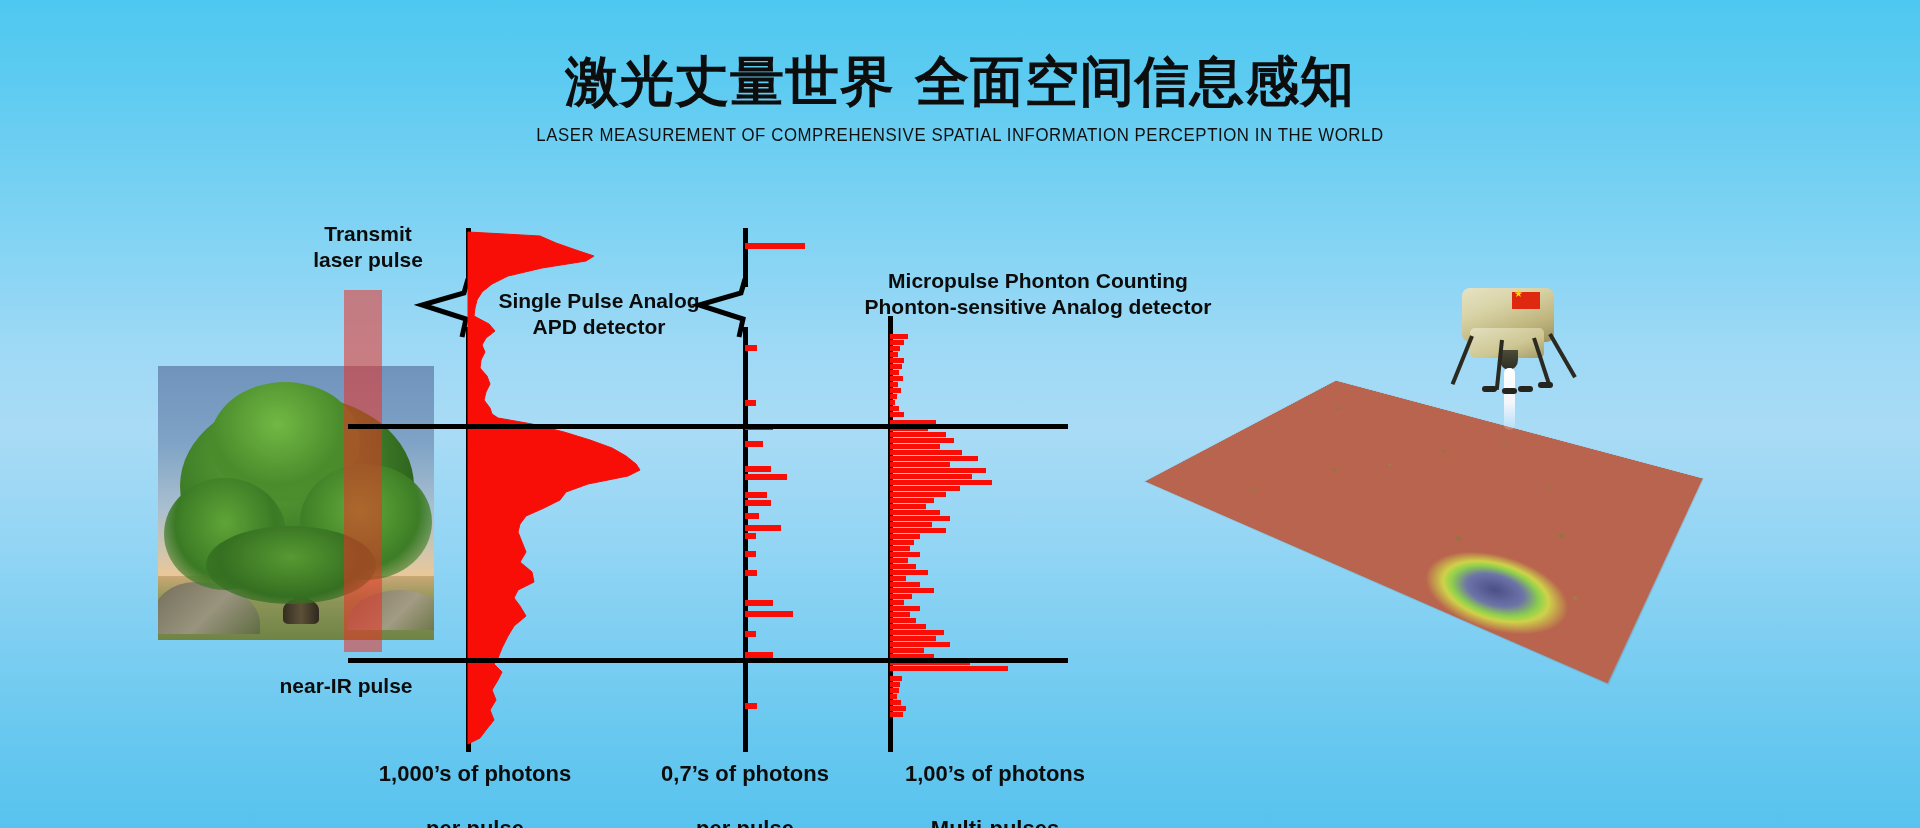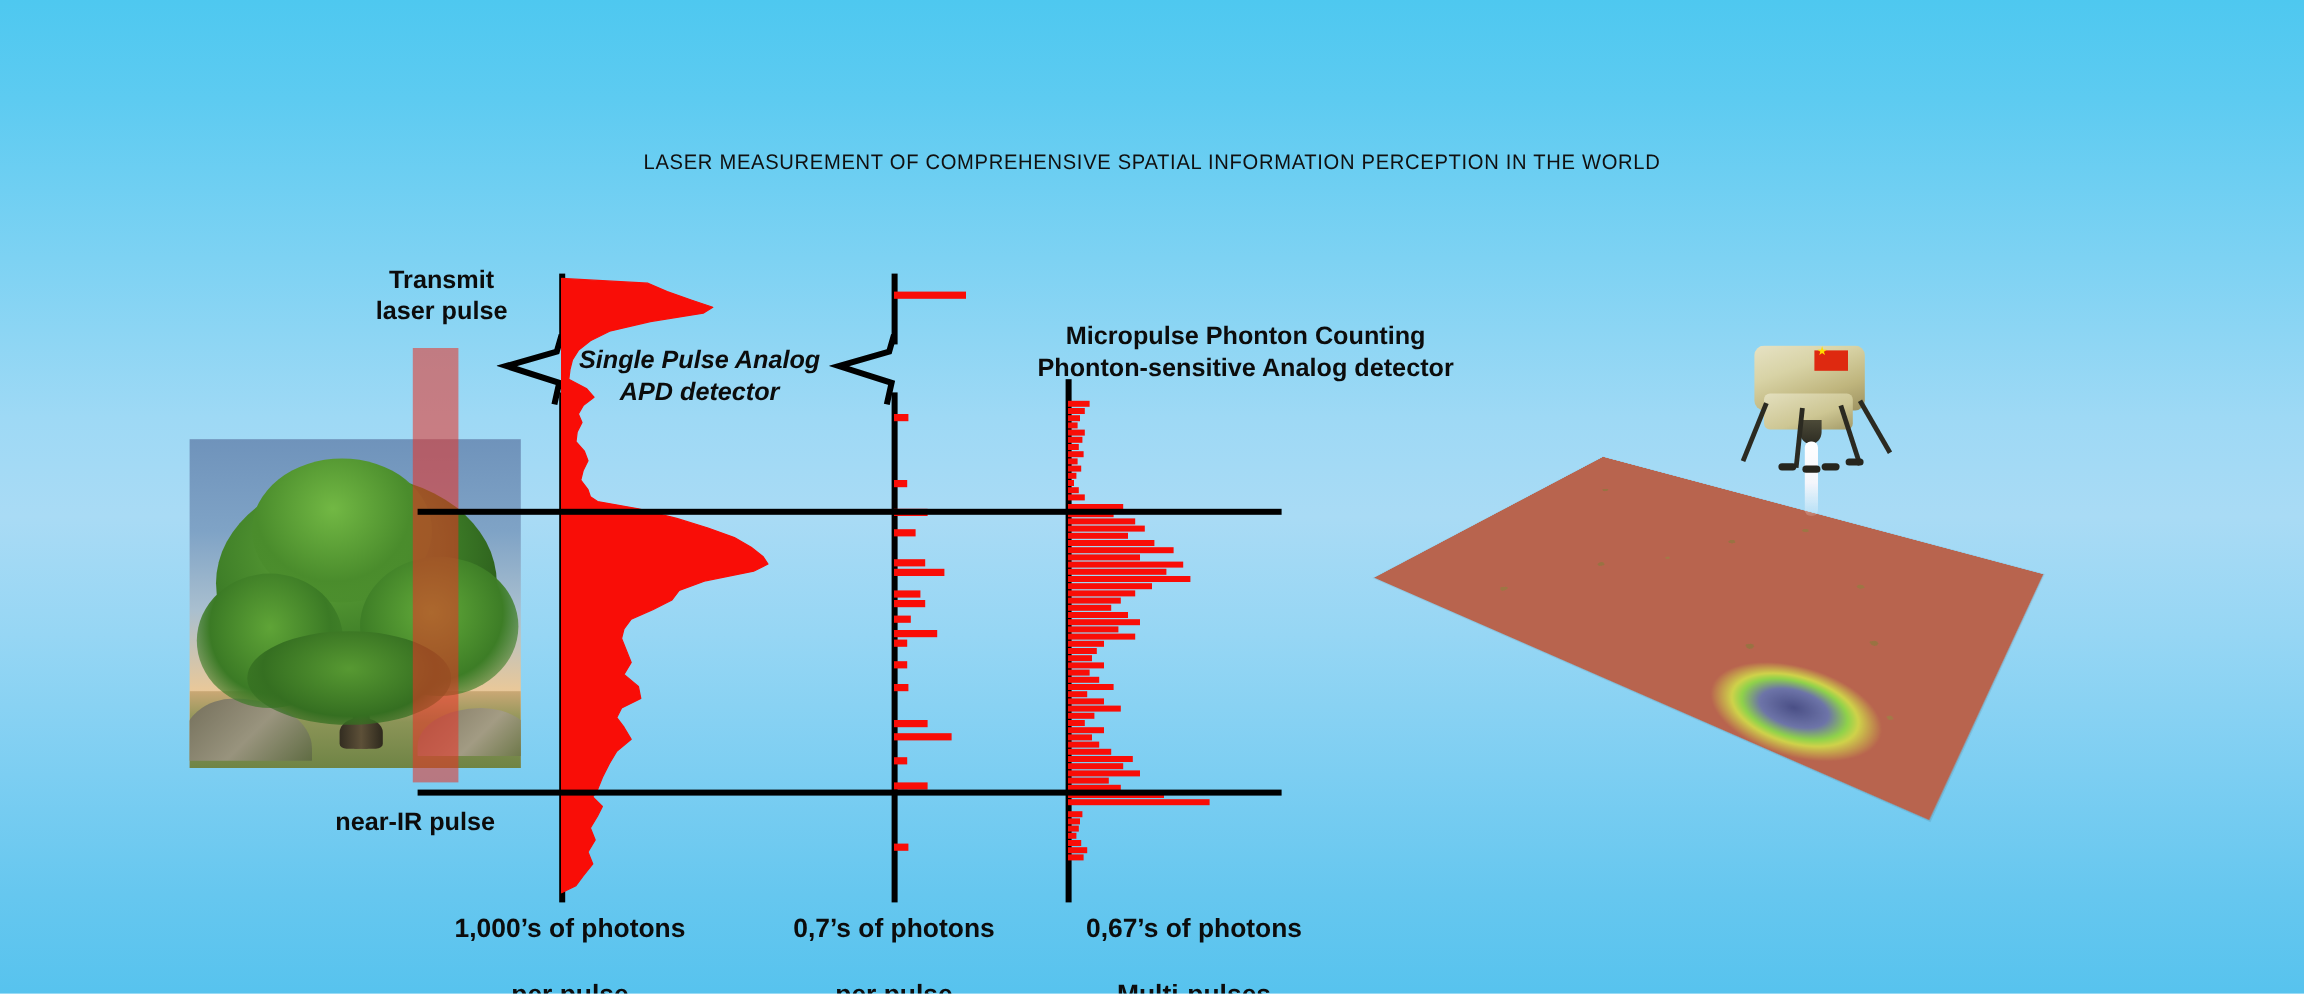--- a/index.html
+++ b/index.html
@@ -144,20 +144,21 @@
   #lander .pad{position:absolute;width:15px;height:6px;background:#26251d;border-radius:3px;}
 
   
   .redtick{position:absolute;background:#f90d07;}
 </style>
 </head>
 <body>
 
 <div id="stage">
 
+  <div class="title">激光丈量世界 全面空间信息感知</div>
   <div class="subtitle">LASER MEASUREMENT OF COMPREHENSIVE SPATIAL INFORMATION PERCEPTION IN THE WORLD</div>
 
   <div id="tree-photo">
     <div class="ground"></div>
     <div class="wall-l"></div>
     <div class="wall-r"></div>
     <div id="trunk"></div>
     <div class="canopy" style="left:22px;top:30px;width:234px;height:180px;
                 background:radial-gradient(ellipse at 40% 34%,#63a83a 0%,#3f7f28 48%,#2a5c1b 78%,rgba(42,92,27,0) 100%);"></div>
     <div class="canopy" style="left:52px;top:16px;width:150px;height:120px;
@@ -170,21 +171,21 @@
                 background:radial-gradient(ellipse at 50% 40%,#579932 0%,#356f21 60%,rgba(53,111,33,0) 100%);"></div>
   </div>
 
   <div id="laser-beam"></div>
 
   <div class="lbl" style="left:268px;top:221px;width:200px;">Transmit
 laser pulse</div>
 
   <div class="lbl" style="left:246px;top:673px;width:200px;">near-IR pulse</div>
 
-  <div class="lbl" style="left:458px;top:288px;width:250px;font-style:italic;">Single Pulse Analog
+  <div class="lbl" style="left:474px;top:288px;width:250px;">Single Pulse Analog
 APD detector</div>
 
   <div class="lbl" style="left:828px;top:268px;width:420px;">Micropulse Phonton Counting
 Phonton-sensitive Analog detector</div>
 
   <div id="plots">
       <div class="vaxis" style="left: 466px; top: 228px; height: 59px;"></div>
       <div class="vaxis" style="left: 466px; top: 327px; height: 425px;"></div>
       <svg class="zig" width="64" height="64" style="left: 414px; top: 277px;">
         <path d="M54 2 L50 16 L8 28 L52 42 L48 60" fill="none" stroke="#000" stroke-width="5" stroke-linejoin="miter"></path>
@@ -287,21 +288,21 @@
 
   <div class="lbl" style="left:360px;top:733px;width:230px;font-size:22px;">
     <span>1,000’s of photons</span><br>
     <span>per pulse</span>
   </div>
   <div class="lbl" style="left:630px;top:733px;width:230px;font-size:22px;">
     <span>0,7’s of photons</span><br>
     <span>per pulse</span>
   </div>
   <div class="lbl" style="left:880px;top:733px;width:230px;font-size:22px;">
-    <span>0,67’s of photons</span><br>
+    <span>1,00’s of photons</span><br>
     <span>Multi-pulses</span>
   </div>
 
   <div id="terrain-scene">
     <div id="terrain">
       <div class="speckle"></div>
     </div>
     <div id="lander">
       <div class="body"></div>
       <div class="body2"></div>

